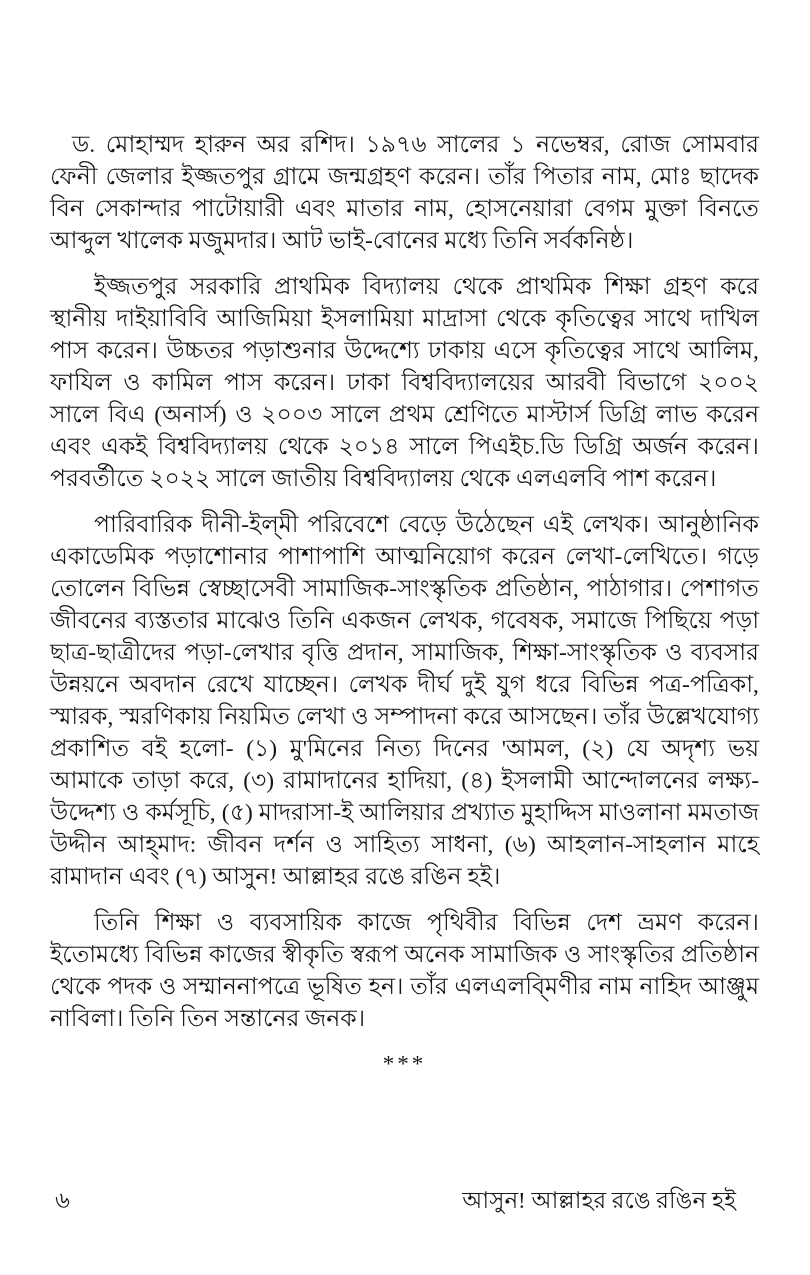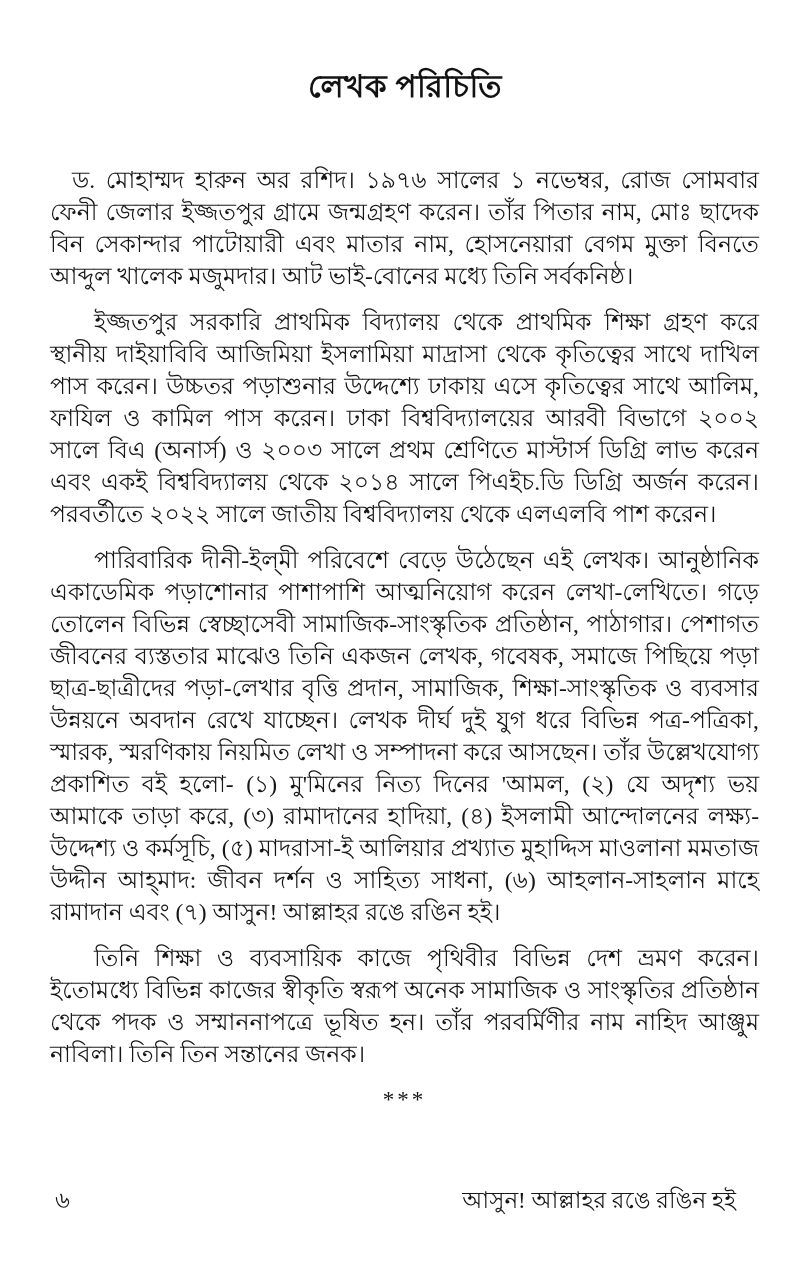--- a/index.html
+++ b/index.html
@@ -32,21 +32,20 @@
   }
   .body-text {
     position: absolute;
     top: 128px;
     left: 50px;
     right: 51px;
     font-size: 23.5px;
     line-height: 32px;
     text-align: justify;
     color: #161616;
-    margin-top: 36px;
   }
   .para {
     margin: 0 0 14px 0;
     text-indent: 44px;
   }
   .para.first {
     text-indent: 22px;
   }
   .separator {
     margin-top: 14px;
@@ -67,27 +66,26 @@
     color: #161616;
   }
   .page-num { text-align: left; }
   .running-title { text-align: left; }
 </style>
 </head>
 <body>
 
 <div class="page">
 
-  <h1 class="title">লেখক পরিচিতি</h1>
 
   <div class="body-text">
     <p class="para first">ড. মোহাম্মদ হারুন অর রশিদ। ১৯৭৬ সালের ১ নভেম্বর, রোজ সোমবার ফেনী জেলার ইজ্জতপুর গ্রামে জন্মগ্রহণ করেন। তাঁর পিতার নাম, মোঃ ছাদেক বিন সেকান্দার পাটোয়ারী এবং মাতার নাম, হোসনেয়ারা বেগম মুক্তা বিনতে আব্দুল খালেক মজুমদার। আট ভাই-বোনের মধ্যে তিনি সর্বকনিষ্ঠ।</p>
     <p class="para">ইজ্জতপুর সরকারি প্রাথমিক বিদ্যালয় থেকে প্রাথমিক শিক্ষা গ্রহণ করে স্থানীয় দাইয়াবিবি আজিমিয়া ইসলামিয়া মাদ্রাসা থেকে কৃতিত্বের সাথে দাখিল পাস করেন। উচ্চতর পড়াশুনার উদ্দেশ্যে ঢাকায় এসে কৃতিত্বের সাথে আলিম, ফাযিল ও কামিল পাস করেন। ঢাকা বিশ্ববিদ্যালয়ের আরবী বিভাগে ২০০২ সালে বিএ (অনার্স) ও ২০০৩ সালে প্রথম শ্রেণিতে মাস্টার্স ডিগ্রি লাভ করেন এবং একই বিশ্ববিদ্যালয় থেকে ২০১৪ সালে পিএইচ.ডি ডিগ্রি অর্জন করেন। পরবর্তীতে ২০২২ সালে জাতীয় বিশ্ববিদ্যালয় থেকে এলএলবি পাশ করেন।</p>
     <p class="para">পারিবারিক দীনী-ইল্‌মী পরিবেশে বেড়ে উঠেছেন এই লেখক। আনুষ্ঠানিক একাডেমিক পড়াশোনার পাশাপাশি আত্মনিয়োগ করেন লেখা-লেখিতে। গড়ে তোলেন বিভিন্ন স্বেচ্ছাসেবী সামাজিক-সাংস্কৃতিক প্রতিষ্ঠান, পাঠাগার। পেশাগত জীবনের ব্যস্ততার মাঝেও তিনি একজন লেখক, গবেষক, সমাজে পিছিয়ে পড়া ছাত্র-ছাত্রীদের পড়া-লেখার বৃত্তি প্রদান, সামাজিক, শিক্ষা-সাংস্কৃতিক ও ব্যবসার উন্নয়নে অবদান রেখে যাচ্ছেন। লেখক দীর্ঘ দুই যুগ ধরে বিভিন্ন পত্র-পত্রিকা, স্মারক, স্মরণিকায় নিয়মিত লেখা ও সম্পাদনা করে আসছেন। তাঁর উল্লেখযোগ্য প্রকাশিত বই হলো- (১) মু'মিনের নিত্য দিনের 'আমল, (২) যে অদৃশ্য ভয় আমাকে তাড়া করে, (৩) রামাদানের হাদিয়া, (৪) ইসলামী আন্দোলনের লক্ষ্য-উদ্দেশ্য ও কর্মসূচি, (৫) মাদরাসা-ই আলিয়ার প্রখ্যাত মুহাদ্দিস মাওলানা মমতাজ উদ্দীন আহ্‌মাদ: জীবন দর্শন ও সাহিত্য সাধনা, (৬) আহলান-সাহলান মাহে রামাদান এবং (৭) আসুন! আল্লাহর রঙে রঙিন হই।</p>
-    <p class="para">তিনি শিক্ষা ও ব্যবসায়িক কাজে পৃথিবীর বিভিন্ন দেশ ভ্রমণ করেন। ইতোমধ্যে বিভিন্ন কাজের স্বীকৃতি স্বরূপ অনেক সামাজিক ও সাংস্কৃতির প্রতিষ্ঠান থেকে পদক ও সম্মাননাপত্রে ভূষিত হন। তাঁর পরবর্মিণীর নাম নাহিদ আঞ্জুম নাবিলা। তিনি তিন সন্তানের জনক।</p>
+    <p class="para">তিনি শিক্ষা ও ব্যবসায়িক কাজে পৃথিবীর বিভিন্ন দেশ ভ্রমণ করেন। ইতোমধ্যে বিভিন্ন কাজের স্বীকৃতি স্বরূপ অনেক সামাজিক ও সাংস্কৃতির প্রতিষ্ঠান থেকে পদক ও সম্মাননাপত্রে ভূষিত হন। তাঁর এলএলব্মিণীর নাম নাহিদ আঞ্জুম নাবিলা। তিনি তিন সন্তানের জনক।</p>
 
     <div class="separator">***</div>
   </div>
 
   <footer class="footer">
     <span class="page-num">৬</span>
     <span class="running-title">আসুন! আল্লাহর রঙে রঙিন হই</span>
   </footer>
 
 </div>

